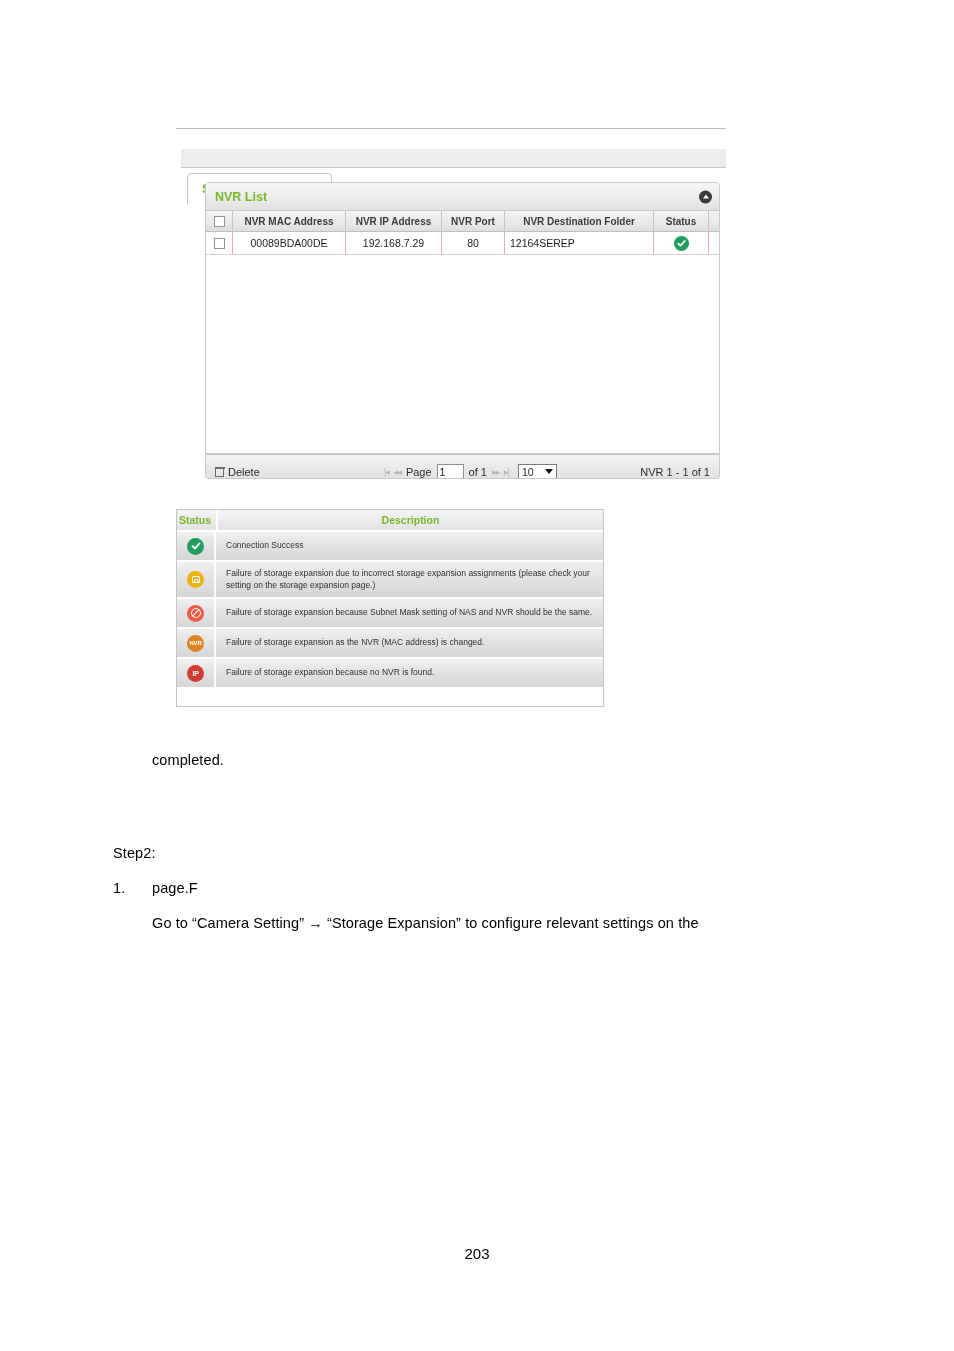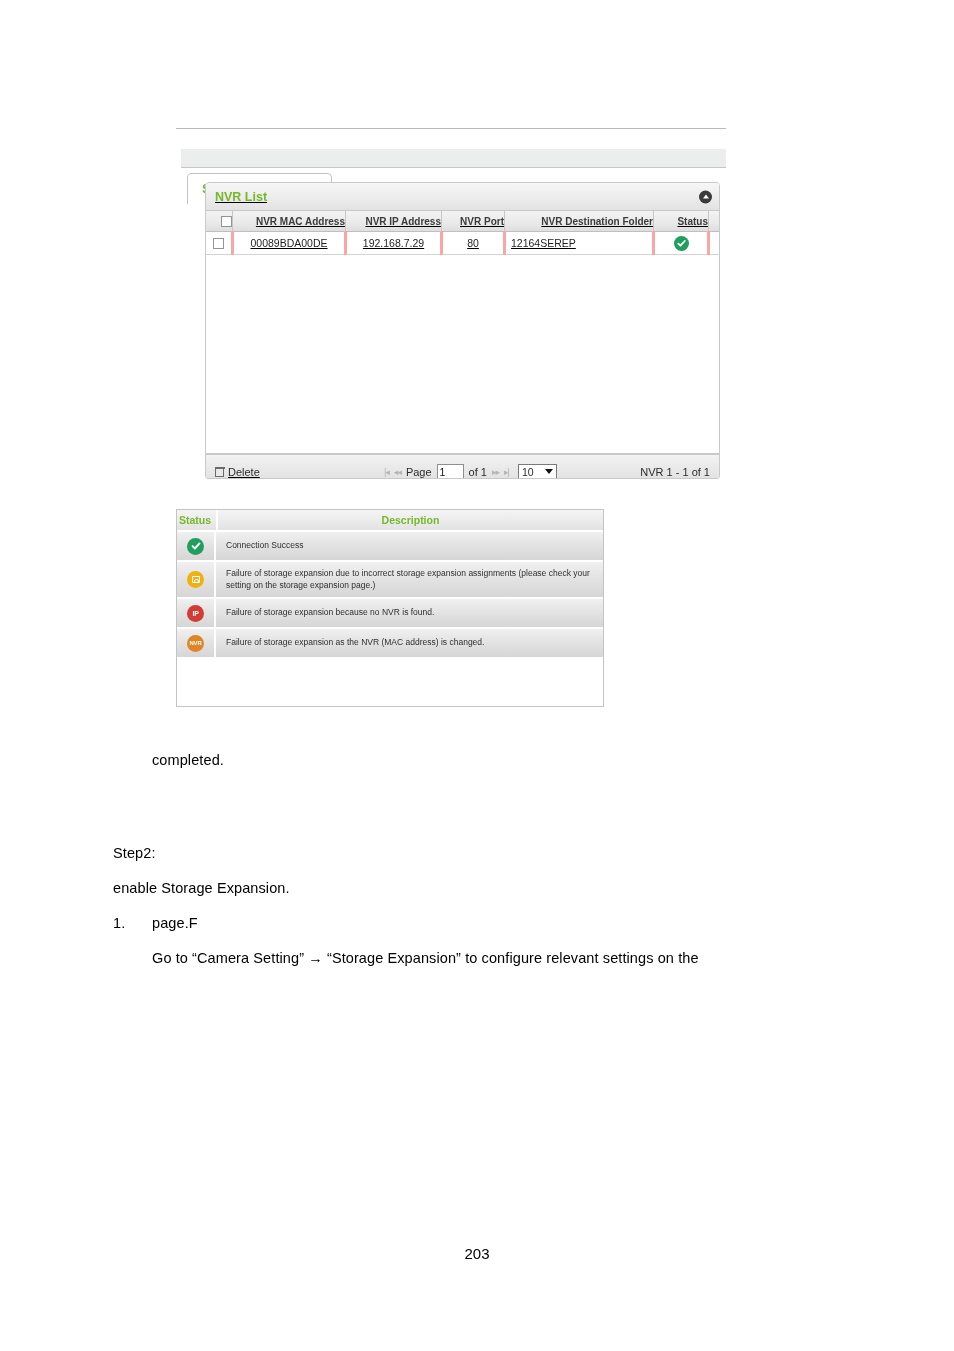--- a/index.html
+++ b/index.html
@@ -66,21 +66,20 @@
     position: absolute;
     left: 29px;
     top: 53px;
     width: 515px;
     height: 297px;
     border: 1px solid #c9c9c9;
     border-radius: 4px 4px 3px 3px;
     background: #fff;
     box-sizing: border-box;
     overflow: hidden;
-    text-decoration: underline;
   }
   .panel-header {
     height: 28px;
     background: linear-gradient(to bottom, #f6f6f6 0%, #ececec 55%, #e2e2e2 100%);
     border-bottom: 1px solid #c9c9c9;
     display: flex;
     align-items: center;
     padding: 0 8px 0 9px;
     position: relative;
     box-sizing: border-box;
@@ -119,26 +118,26 @@
     font-size: 10.5px;
   }
   .grid th {
     background: linear-gradient(to bottom, #f3f3f3 0%, #e9e9e9 60%, #dedede 100%);
     border-right: 1px solid #c6c6c6;
     border-bottom: 1px solid #bfbfbf;
     height: 20px;
     font-size: 10px;
     font-weight: bold;
     color: #3b3b3b;
-    text-align: right;
+    text-align: center;
     padding: 0;
   }
   .grid td {
     height: 22px;
-    border-right: 3px solid #fca5a5;
+    border-right: 1px solid #fca5a5;
     border-bottom: 1px solid #d3d3d3;
     background: #ffffff;
     text-align: center;
     font-size: 10.5px;
     color: #1e1e1e;
     padding: 0 3px;
   }
   .grid td.left { text-align: left; padding-left: 5px; }
   .col-check { width: 26px; }
   .col-mac   { width: 112px; }
@@ -526,43 +525,50 @@
 
   <div class="legend-row r-h2">
     <div class="lg-cell-icon">
       <span class="badge badge-yellow">
         <span class="inner-sq"></span>
       </span>
     </div>
     <div class="lg-cell-desc">Failure of storage expansion due to incorrect storage expansion assignments (please check your setting on the storage expansion page.)</div>
   </div>
 
+  <div class="legend-row r-h1">
+    <div class="lg-cell-icon">
+      <span class="badge badge-red-circle">
+        <span class="ring"></span>
+      </span>
+    </div>
+    <div class="lg-cell-desc">Failure of storage expansion because Subnet Mask setting of NAS and NVR should be the same.</div>
+  </div>
+
+  <div class="legend-row r-h1">
+    <div class="lg-cell-icon">
+      <span class="badge badge-orange">NVR</span>
+    </div>
+    <div class="lg-cell-desc">Failure of storage expansion as the NVR (MAC address) is changed.</div>
+  </div>
 
   <div class="legend-row r-h1">
     <div class="lg-cell-icon">
       <span class="badge badge-ip">IP</span>
     </div>
     <div class="lg-cell-desc">Failure of storage expansion because no NVR is found.</div>
   </div>
-
-  <div class="legend-row r-h1">
-    <div class="lg-cell-icon">
-      <span class="badge badge-orange">NVR</span>
-    </div>
-    <div class="lg-cell-desc">Failure of storage expansion as the NVR (MAC address) is changed.</div>
-  </div>
 </div>
 
 <div id="note-block" class="doc-text">
   <div>completed.</div>
 </div>
 
 <div id="step2-block" class="doc-text">
   <div>Step2:</div>
-  <div>enable Storage Expansion.</div>
   <div class="numbered">
     <div class="num-marker">1.</div>
     <div class="num-text">
       <div>page.F</div>
       <div>Go to “Camera Setting” → “Storage Expansion” to configure relevant settings on the</div>
     </div>
   </div>
 </div>
 
 <div id="page-number">203</div>

